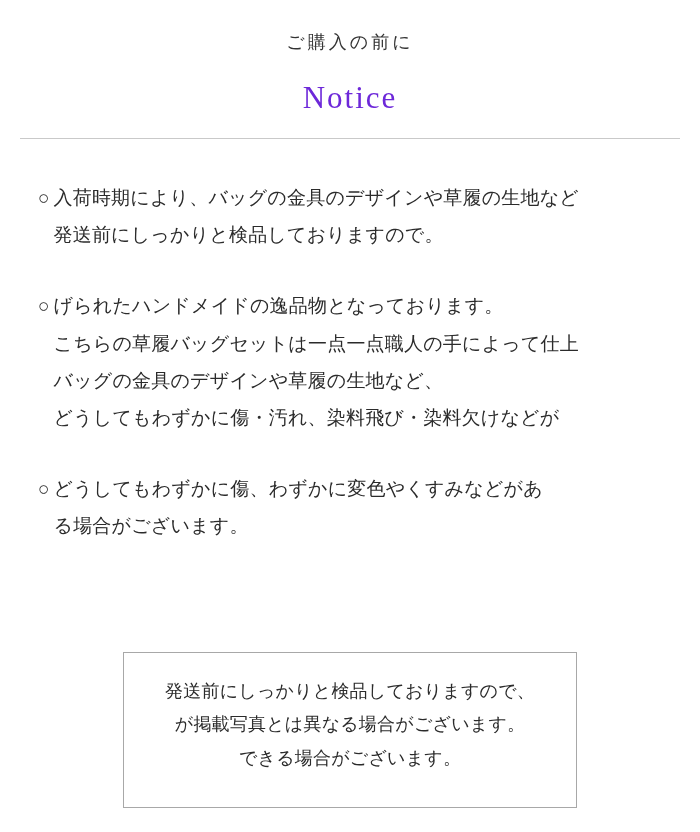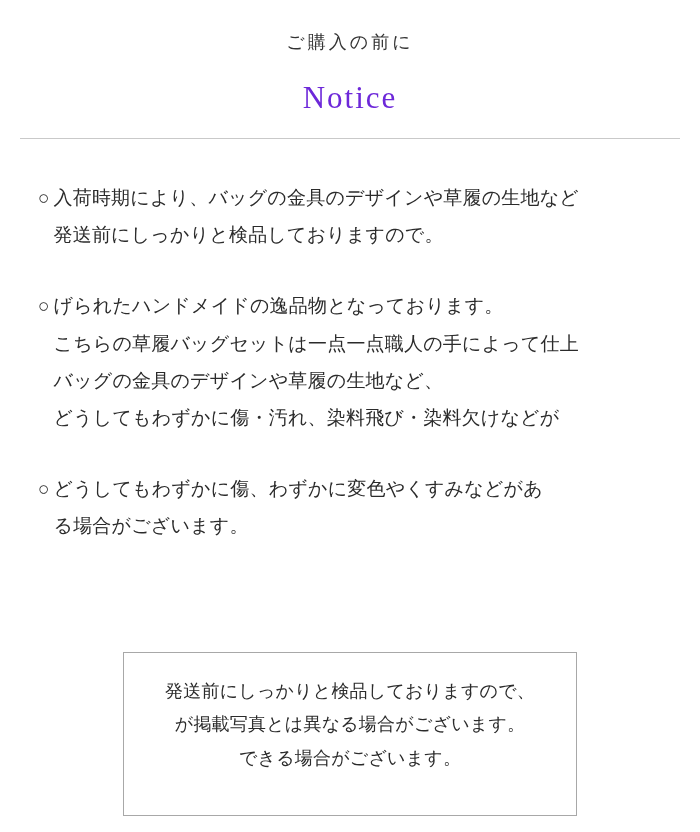--- a/index.html
+++ b/index.html
@@ -83,21 +83,21 @@
     left: 0;
     right: 0;
     top: 652px;
     display: flex;
     justify-content: center;
   }
   .box {
     border: 1px solid #a8a8a8;
     width: 454px;
     box-sizing: border-box;
-    padding: 22px 10px 40px 10px;
+    padding: 22px 10px 32px 10px;
     text-align: center;
   }
   .box .line {
     display: block;
     font-size: 18px;
     line-height: 1.85;
     color: #2b2b2b;
     letter-spacing: 0.2px;
   }
 </style>

